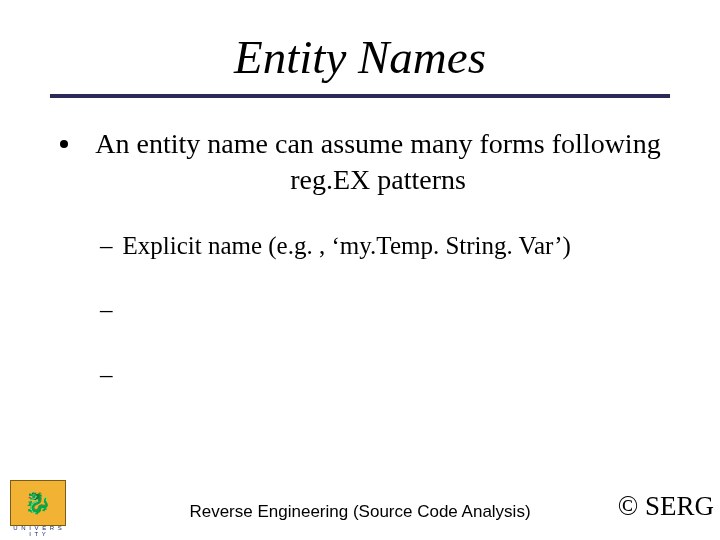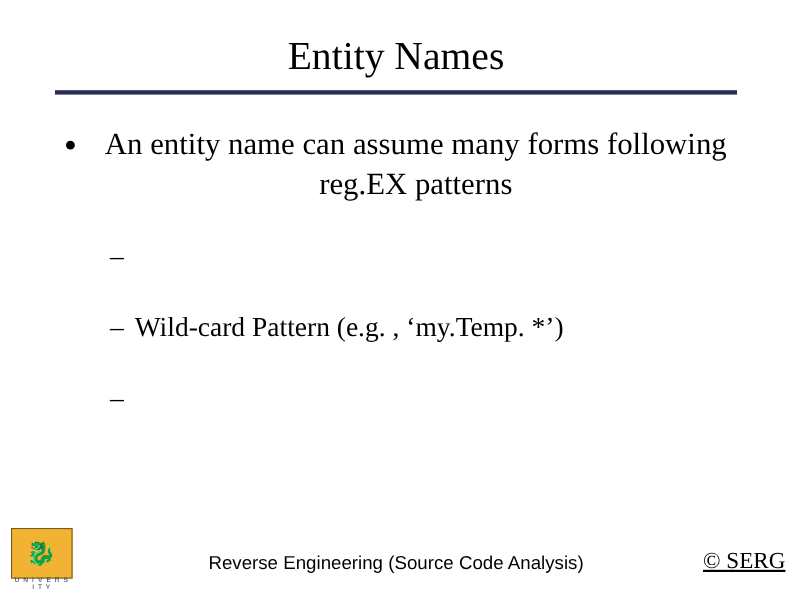--- a/index.html
+++ b/index.html
@@ -13,21 +13,22 @@
     overflow: hidden;
   }
   .slide {
     width: 100%;
     height: 100%;
     padding: 30px 50px 20px 50px;
     position: relative;
   }
   .title {
     text-align: center;
-    font-size: 36px;
+    font-style: italic;
+    font-size: 47px;
     font-weight: normal;
     margin-bottom: 10px;
   }
   .divider {
     border: none;
     border-top: 4px solid #2a2a5a;
     margin: 0 auto 28px auto;
     width: 100%;
   }
   .content {
@@ -109,46 +110,45 @@
     transform: translateX(-50%);
     bottom: 8px;
     font-family: Arial, Helvetica, sans-serif;
     font-size: 17px;
     white-space: nowrap;
   }
   .copyright {
     position: absolute;
     right: 6px;
     bottom: 8px;
-    font-size: 21px;
+    font-size: 27px;
     font-family: "Times New Roman", Times, serif;
-    text-decoration: underline;
   }
 </style>
 </head>
 <body>
 
 <div class="slide">
 
   <h1 class="title">Entity Names</h1>
   <hr class="divider">
 
   <div class="content">
     <div class="bullet-row">
       <span class="bullet-dot"></span>
       <span class="bullet-text">An entity name can assume many forms following reg.EX patterns</span>
     </div>
 
     <div class="sub-list">
       <div class="sub-row">
         <span class="dash">–</span>
+        <span class="sub-text">Explicit name  (e.g. , ‘my.Temp. String. Var’)</span>
       </div>
       <div class="sub-row">
         <span class="dash">–</span>
-        <span class="sub-text">Wild-card Pattern  (e.g. , ‘my.Temp. *’)</span>
       </div>
       <div class="sub-row">
         <span class="dash">–</span>
       </div>
     </div>
   </div>
 
   <div class="footer">
     <div class="logo">
       <span class="logo-dragon">🐉</span>

